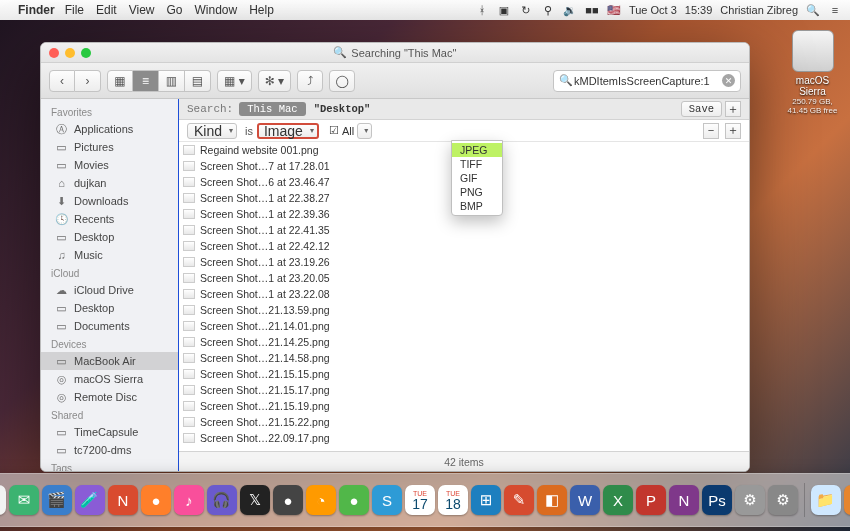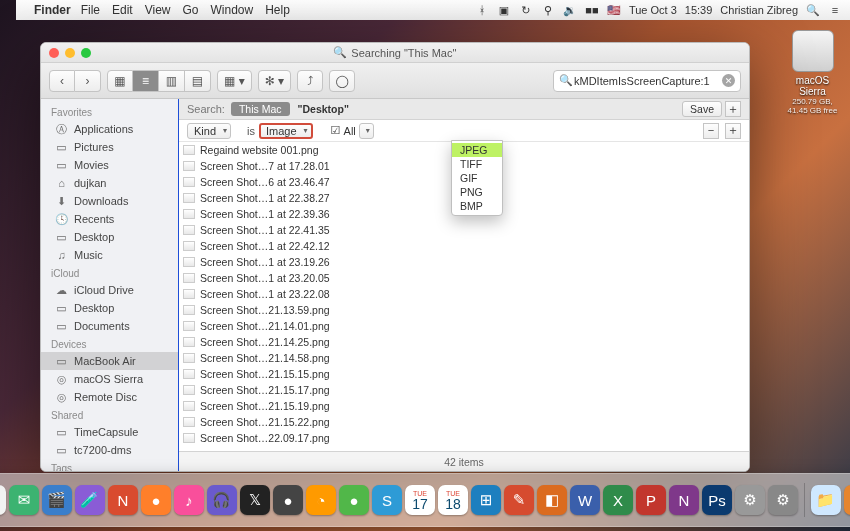--- a/index.html
+++ b/index.html
@@ -13,21 +13,20 @@
       color: #333;
     }
     
     .menubar {
       height: 20px;
       background: linear-gradient(#fdfdfd, #ececec);
       display: flex; align-items: center;
       padding: 0 8px;
       font-size: 12px;
       position: relative;
-      margin-left: 16px;
     }
     .menubar .apple { font-size: 13px; margin-right: 10px; }
     .menubar .appname { font-weight: 600; margin-right: 10px; }
     .menubar .mitem { margin-right: 12px; cursor: default; }
     .menubar .right { position: absolute; right: 8px; display: flex; align-items: center; gap: 8px; font-size: 11px; }
     .menubar .right .ic { width: 14px; display: inline-flex; justify-content: center; }
     
     .desk-drive {
       position: absolute; top: 30px; right: 10px; width: 55px;
       text-align: center; color: #fff; font-size: 10px; text-shadow: 0 1px 2px #000;
@@ -98,35 +97,35 @@
       padding: 4px 0; overflow-y: auto;
       font-size: 11px;
     }
     .sb-heading { color:#8a8a8a; font-size:10px; padding: 4px 10px 2px; }
     .sb-item { display:flex; align-items:center; gap:6px; padding: 2px 10px 2px 14px; color:#454545; height:18px; }
     .sb-item.sel { background: #d2d2d4; }
     .sb-item .sic { width: 13px; text-align:center; color:#6f6f6f; font-size:11px;}
     .main { flex:1; display:flex; flex-direction:column; background:#fff; min-width:0; }
     .searchhdr {
       height: 21px; background:#e9e9e9; border-bottom:1px solid #d3d3d3;
-      display:flex; align-items:center; padding:0 8px; font-size:11px;
+      display:flex; align-items:center; padding:0 8px; font-size:11px;font-family:Liberation Mono, monospace;
     }
     .searchhdr .lbl { color:#777; margin-right:6px; }
     .scope-active { background:#8b8b8b; color:#fff; padding:1px 8px; border-radius:3px; margin-right:2px; font-size:10.5px;text-align:right;}
     .scope-other { padding:1px 6px; color:#333; font-weight:600; font-size:10.5px;}
     .savebtn { margin-left:auto; font-size:10.5px; border:1px solid #c4c4c4; background:linear-gradient(#fdfdfd,#ededed); border-radius:3px; padding:1px 7px;}
     .pm { width:16px; height:16px; border:1px solid #c4c4c4; background:linear-gradient(#fdfdfd,#ededed); display:inline-flex; align-items:center; justify-content:center; font-size:12px; margin-left:3px;}
     .critrow {
       height: 22px; border-bottom:1px solid #e5e5e5;
       display:flex; align-items:center; padding:0 8px; font-size:11px; position:relative;
     }
     .pill {
       height: 16px; border:1px solid #c4c4c4; background:linear-gradient(#fdfdfd,#ededed);
       border-radius:3px; display:inline-flex; align-items:center; padding:0 14px 0 6px;
-      font-size:11px; position:relative; margin-right:12px;
+      font-size:14px; position:relative; margin-right:4px;
     }
     .pill::after { content:"▾"; position:absolute; right:3px; font-size:8px; color:#666;}
     .pill.hl { border:2px solid #d14c3b; padding: 0 14px 0 5px;}
     .istxt { margin: 0 4px; color:#555; }
     .chk { width:10px; margin-right:3px; }
     .dropdown {
       position:absolute; top:20px; left:272px;
       background:#fff; border:1px solid #bfbfbf; border-radius:0 0 4px 4px;
       box-shadow: 0 6px 16px rgba(0,0,0,0.25);
       width: 52px; z-index:5; font-size:10.5px; padding:2px 0;

